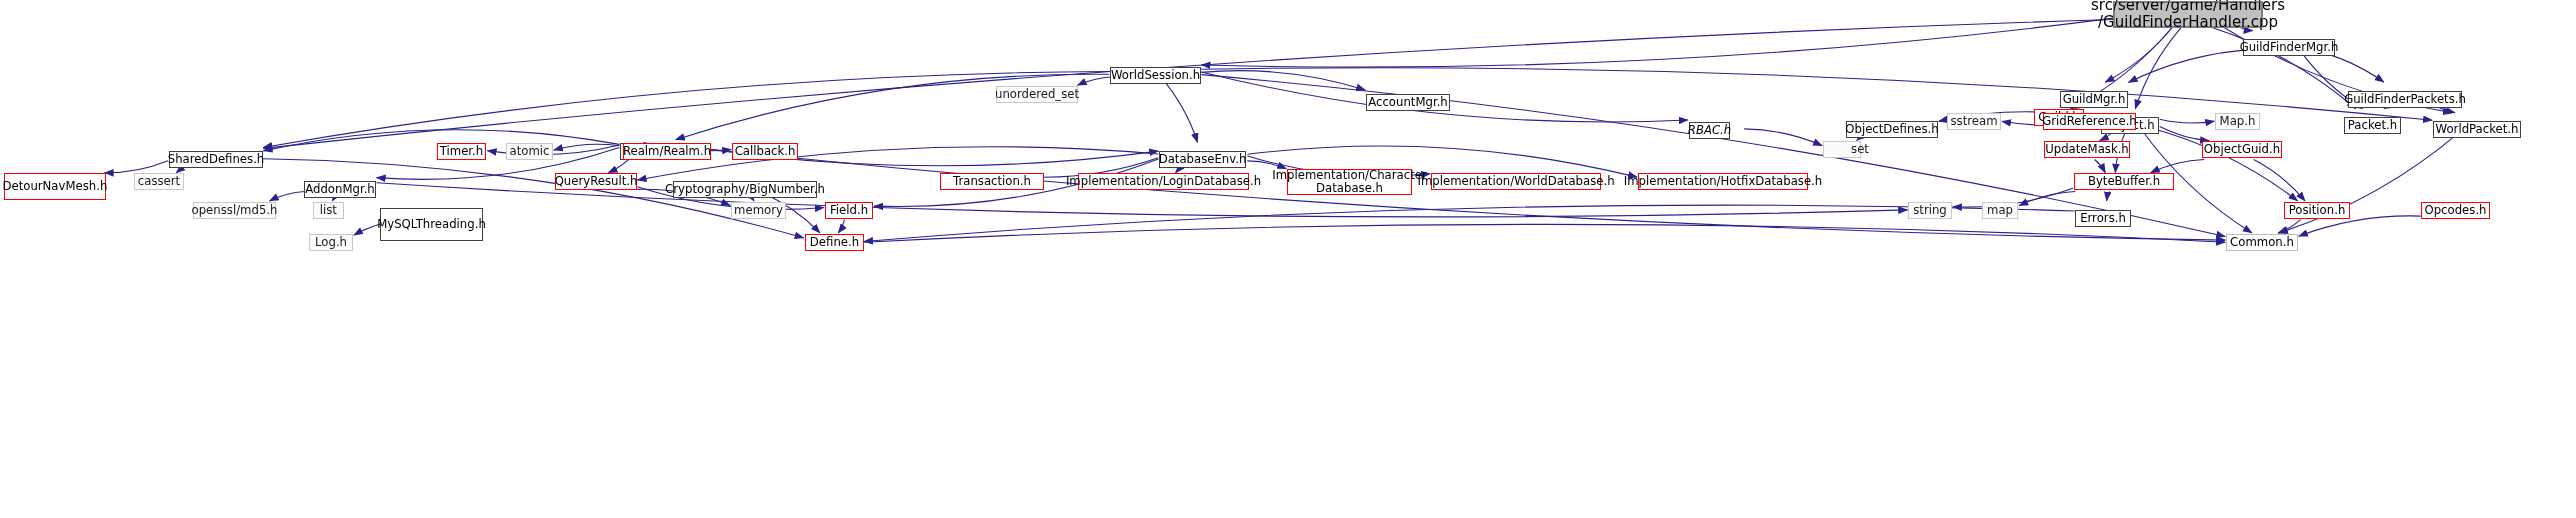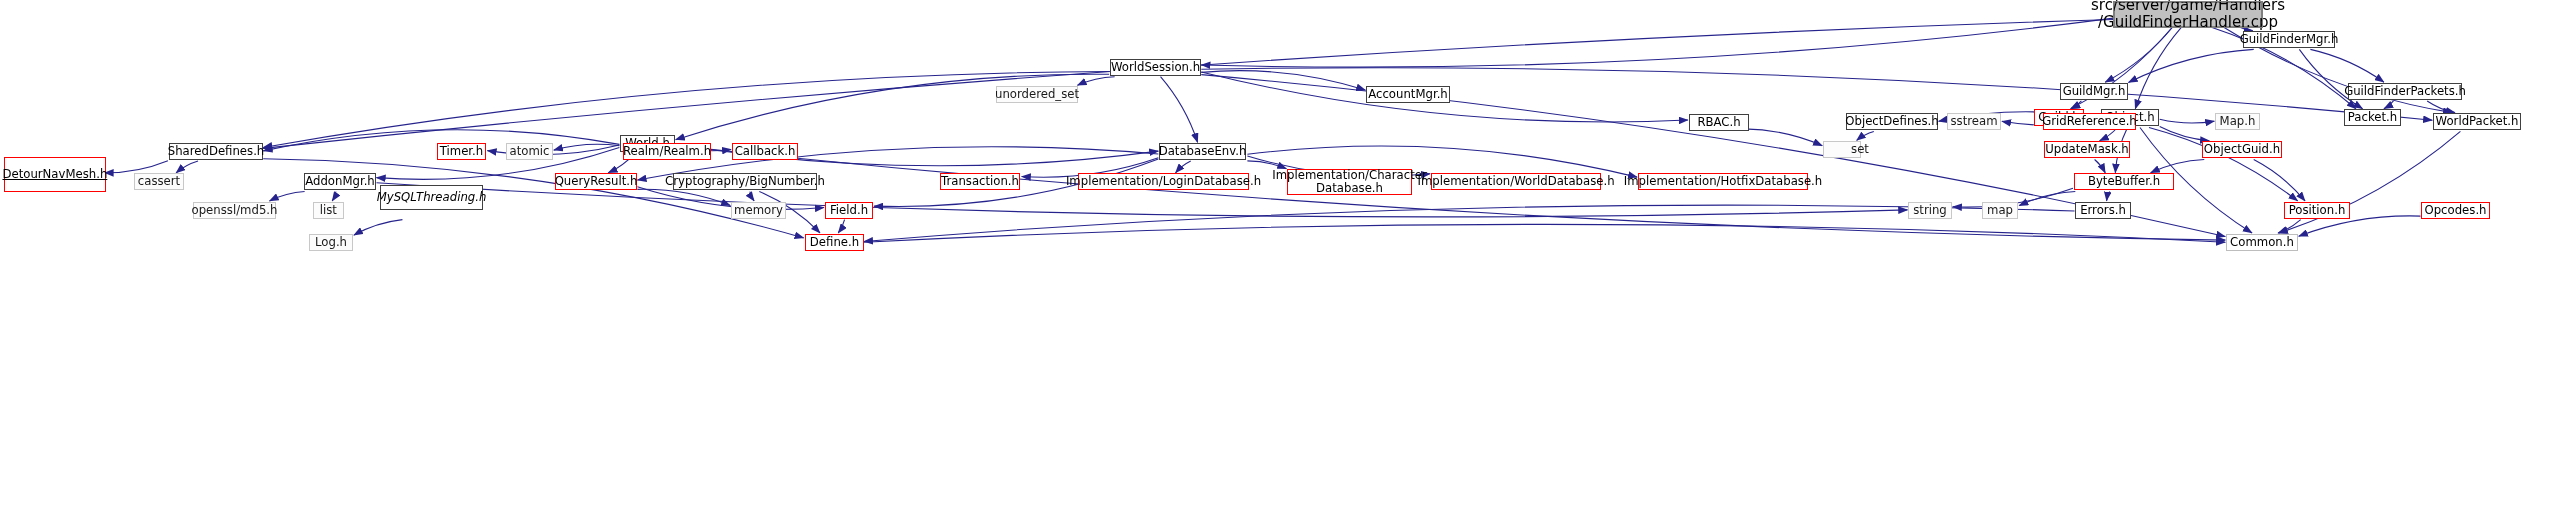--- a/index.html
+++ b/index.html
@@ -4,21 +4,21 @@
 <style>
   html,body{margin:0;padding:0;background:#ffffff;}
   #canvas{position:relative;width:2576px;height:519px;background:#ffffff;
           font-family:"DejaVu Sans","Liberation Sans",sans-serif;overflow:hidden;}
   svg.edges{position:absolute;left:0;top:0;width:2576px;height:519px;pointer-events:none;}
   .node{position:absolute;box-sizing:border-box;display:flex;align-items:center;
         justify-content:center;text-align:center;background:#ffffff;
         font-size:11.7px;line-height:1.12;color:#000000;white-space:pre-line;
         letter-spacing:0px;}
   .n-root{border:0.8px solid #808080;background:#c0c0c0;outline:0.8px solid #7f7f7f;}
-  .n-dark{border:1.6px solid #404040;}
+  .n-dark{border:1.6px solid #404040;margin-top:8px;}
   .n-red{border:1.6px solid #ff0000;}
   .n-gray{border:0.8px solid #c8c8c8;background:#fcfcfc;color:#1a1a1a;}
   .n-light{border:0.8px solid #bdbdbd;}
 </style>
 </head>
 <body>
 
 <div id="canvas">
   <svg class="edges" id="edge-layer" viewBox="0 0 3298 664">
     <defs>
@@ -107,50 +107,50 @@
       <div class="node n-dark" style="left: 2243px; top: 31px; width: 92px; height: 17px;">GuildFinderMgr.h</div>
       <div class="node n-dark" style="left: 1110px; top: 59px; width: 91px; height: 17px;">WorldSession.h</div>
       <div class="node n-dark" style="left: 2060px; top: 83px; width: 68px; height: 17px;">GuildMgr.h</div>
       <div class="node n-dark" style="left: 2348px; top: 83px; width: 114px; height: 17px;">GuildFinderPackets.h</div>
       <div class="node n-gray" style="left: 996px; top: 86px; width: 82px; height: 17px;">unordered_set</div>
       <div class="node n-dark" style="left: 1366px; top: 86px; width: 84px; height: 17px;">AccountMgr.h</div>
       <div class="node n-red" style="left: 2034px; top: 109px; width: 50px; height: 17px;">Guild.h</div>
       <div class="node n-dark" style="left: 2101px; top: 109px; width: 58px; height: 17px;">Object.h</div>
       <div class="node n-dark" style="left: 2344px; top: 109px; width: 57px; height: 17px;">Packet.h</div>
       <div class="node n-dark" style="left: 620px; top: 135px; width: 55px; height: 17px;">World.h</div>
-      <div class="node n-dark" style="left: 1689px; top: 114px; width: 60px; height: 17px;">RBAC.h</div>
+      <div class="node n-dark" style="left: 1689px; top: 114px; width: 41px; height: 17px; font-style: italic;">RBAC.h</div>
       <div class="node n-dark" style="left: 1846px; top: 113px; width: 92px; height: 17px;">ObjectDefines.h</div>
       <div class="node n-gray" style="left: 1947px; top: 113px; width: 54px; height: 17px;">sstream</div>
       <div class="node n-red" style="left: 2043px; top: 113px; width: 93px; height: 17px;">GridReference.h</div>
       <div class="node n-gray" style="left: 2215px; top: 113px; width: 45px; height: 17px;">Map.h</div>
       <div class="node n-dark" style="left: 2433px; top: 113px; width: 88px; height: 17px;">WorldPacket.h</div>
       <div class="node n-dark" style="left: 169px; top: 143px; width: 94px; height: 17px;">SharedDefines.h</div>
       <div class="node n-gray" style="left: 1823px; top: 141px; width: 33px; height: 17px; padding-left: 36px;">set</div>
       <div class="node n-red" style="left: 2044px; top: 141px; width: 86px; height: 17px;">UpdateMask.h</div>
       <div class="node n-red" style="left: 2202px; top: 141px; width: 80px; height: 17px;">ObjectGuid.h</div>
       <div class="node n-red" style="left: 437px; top: 143px; width: 49px; height: 17px;">Timer.h</div>
       <div class="node n-gray" style="left: 506px; top: 143px; width: 47px; height: 17px;">atomic</div>
       <div class="node n-red" style="left: 623px; top: 143px; width: 88px; height: 17px;">Realm/Realm.h</div>
       <div class="node n-red" style="left: 732px; top: 143px; width: 66px; height: 17px;">Callback.h</div>
       <div class="node n-dark" style="left: 1159px; top: 143px; width: 87px; height: 17px;">DatabaseEnv.h</div>
-      <div class="node n-red" style="left: 3.9px; top: 157px; width: 102px; height: 35px; text-decoration: underline;">DetourNavMesh.h</div>
+      <div class="node n-red" style="left: 3.9px; top: 173px; width: 102px; height: 27px;">DetourNavMesh.h</div>
       <div class="node n-gray" style="left: 134px; top: 173px; width: 50px; height: 17px;">cassert</div>
       <div class="node n-dark" style="left: 304px; top: 173px; width: 72px; height: 17px;">AddonMgr.h</div>
       <div class="node n-red" style="left: 555px; top: 173px; width: 82px; height: 17px;">QueryResult.h</div>
       <div class="node n-dark" style="left: 673px; top: 173px; width: 144px; height: 17px;">Cryptography/BigNumber.h</div>
-      <div class="node n-red" style="left: 940px; top: 173px; width: 80px; height: 17px;">Transaction.h</div>
+      <div class="node n-red" style="left: 940px; top: 173px; width: 104px; height: 17px;">Transaction.h</div>
       <div class="node n-red" style="left: 1078px; top: 173px; width: 171px; height: 17px;">Implementation/LoginDatabase.h</div>
       <div class="node n-red" style="left: 1287px; top: 169px; width: 125px; height: 26px;">Implementation/Character
 Database.h</div>
       <div class="node n-red" style="left: 1431px; top: 173px; width: 170px; height: 17px;">Implementation/WorldDatabase.h</div>
       <div class="node n-red" style="left: 1638px; top: 173px; width: 170px; height: 17px;">Implementation/HotfixDatabase.h</div>
       <div class="node n-red" style="left: 2074px; top: 173px; width: 100px; height: 17px;">ByteBuffer.h</div>
       <div class="node n-gray" style="left: 193px; top: 202px; width: 83px; height: 17px;">openssl/md5.h</div>
       <div class="node n-gray" style="left: 313px; top: 202px; width: 30.5px; height: 17px;">list</div>
-      <div class="node n-dark" style="left: 380px; top: 185px; width: 103px; height: 25px; font-style: italic;">MySQLThreading.h</div>
+      <div class="node n-dark" style="left: 380px; top: 200px; width: 103px; height: 33px;">MySQLThreading.h</div>
       <div class="node n-gray" style="left: 731px; top: 202px; width: 55px; height: 17px;">memory</div>
       <div class="node n-red" style="left: 825px; top: 202px; width: 48px; height: 17px;">Field.h</div>
       <div class="node n-gray" style="left: 1908px; top: 202px; width: 44px; height: 17px;">string</div>
       <div class="node n-gray" style="left: 1982px; top: 202px; width: 36px; height: 17px;">map</div>
       <div class="node n-dark" style="left: 2075px; top: 202px; width: 56px; height: 17px;">Errors.h</div>
       <div class="node n-red" style="left: 2284px; top: 202px; width: 66px; height: 17px;">Position.h</div>
       <div class="node n-red" style="left: 2421px; top: 202px; width: 69px; height: 17px;">Opcodes.h</div>
       <div class="node n-gray" style="left: 309px; top: 234px; width: 44px; height: 17px;">Log.h</div>
       <div class="node n-red" style="left: 805px; top: 234px; width: 59px; height: 17px;">Define.h</div>
       <div class="node n-light" style="left: 2226px; top: 234px; width: 72px; height: 17px;">Common.h</div>

